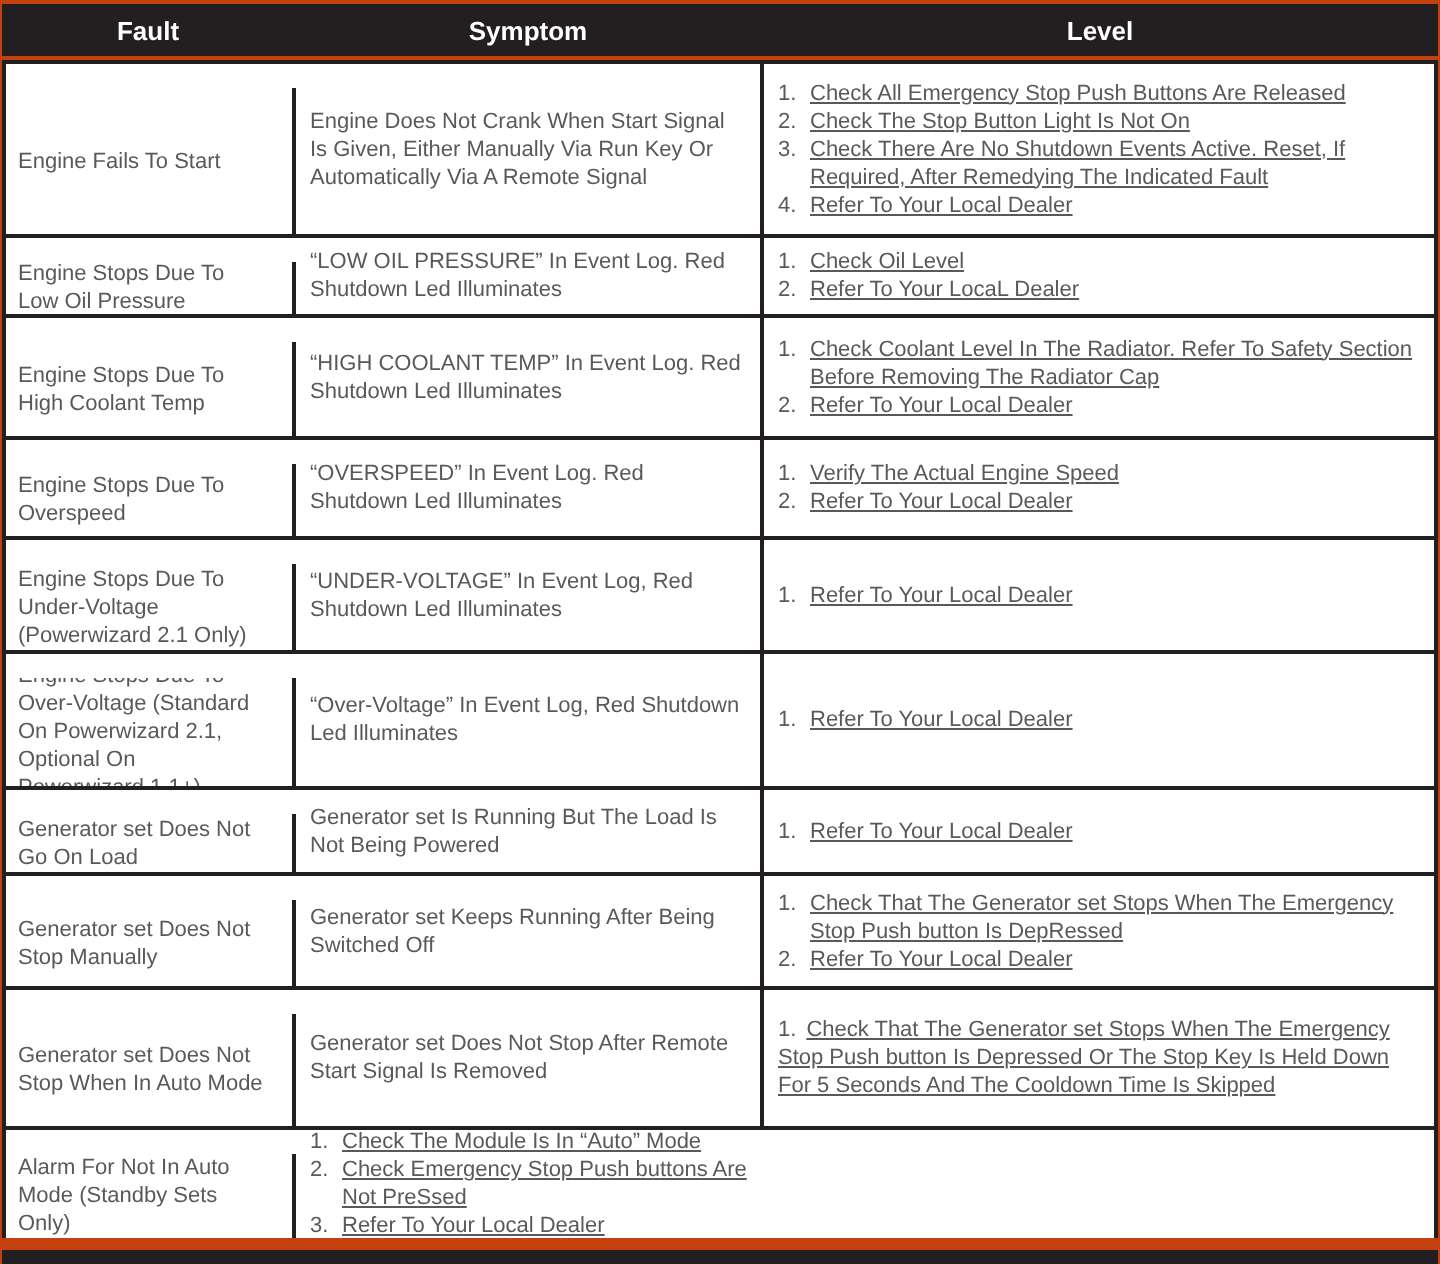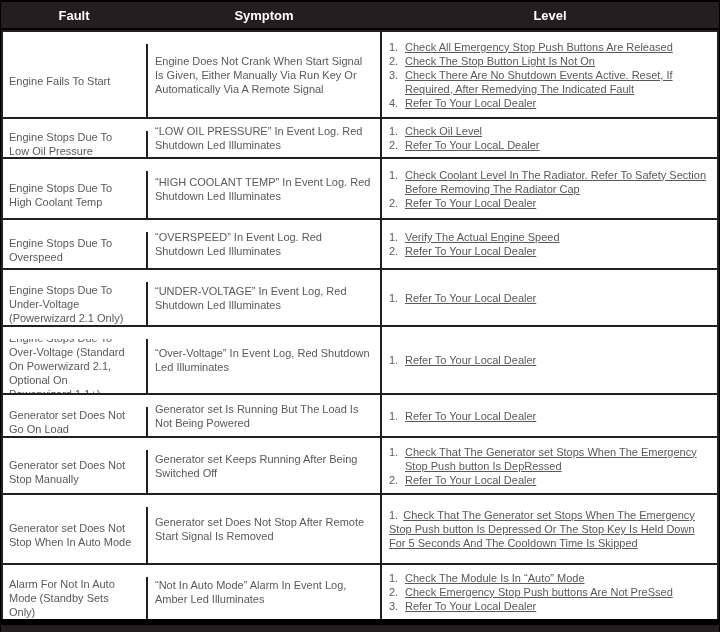--- a/index.html
+++ b/index.html
@@ -1,19 +1,19 @@
 <!DOCTYPE html>
 <html><head>
 <meta charset="utf-8">
 <style>
   html,body{margin:0;padding:0;background:#ffffff;}
   .page{
     position:relative;
     width:720px;height:632px;
-    background:#000000;
+    background:#c2410c;
     font-family:"Liberation Sans","DejaVu Sans",sans-serif;
     color:#58595b;
     overflow:hidden;
   }
   .hdr{
     position:absolute;top:2px;left:1px;width:718px;height:26px;
     background:#231f20;color:#ffffff;
     display:grid;grid-template-columns:146px 234px 1fr;
     align-items:center;
     font-weight:bold;font-size:13px;
@@ -198,23 +198,20 @@
         <div class="r-wrap flush">
           <div class="r-item"><span class="num">1.</span><span>Check That The Generator set Stops When The Emergency Stop Push button Is Depressed Or The Stop Key Is Held Down For 5 Seconds And The Cooldown Time Is Skipped</span></div>
         </div>
       </div>
     </div>
 
     <div class="row r10">
       <div class="cell fault">
           <span>Alarm For Not In Auto Mode (Standby Sets Only)</span>
         </div>
-      <div class="cell symptom">
-          <span>“Not In Auto Mode” Alarm In Event Log, Amber Led Illuminates</span>
-        </div>
       <div class="cell remedy">
         <div class="r-wrap">
           <div class="r-item"><span class="num">1.</span><span>Check The Module Is In “Auto” Mode</span></div>
           <div class="r-item"><span class="num">2.</span><span>Check Emergency Stop Push buttons Are Not PreSsed</span></div>
           <div class="r-item"><span class="num">3.</span><span>Refer To Your Local Dealer</span></div>
         </div>
       </div>
     </div>
 
   </div>

